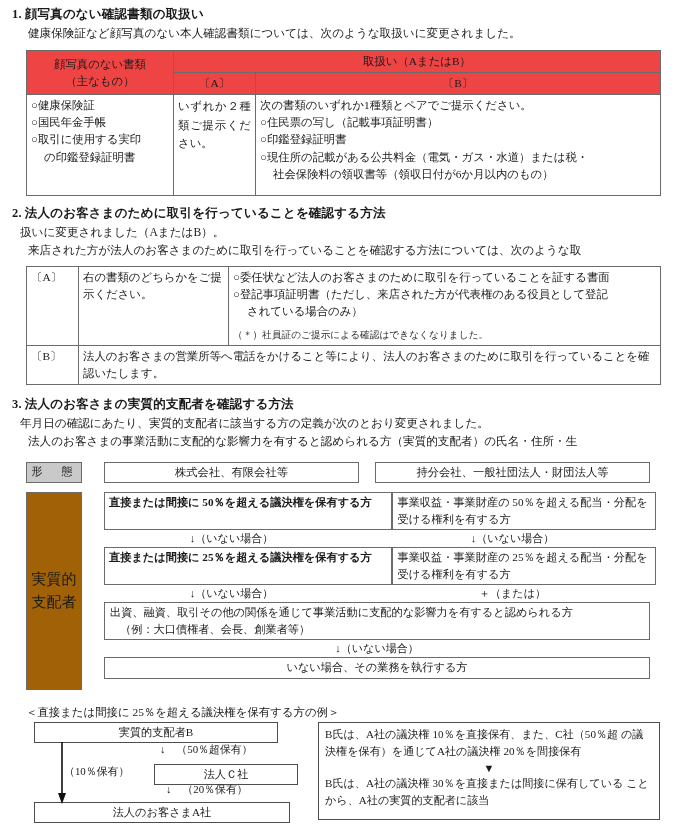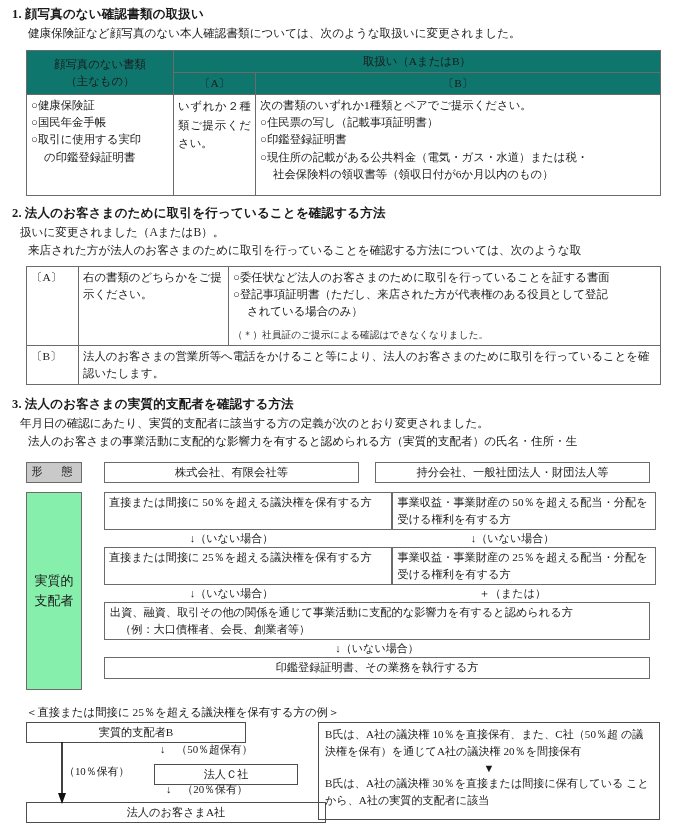--- a/index.html
+++ b/index.html
@@ -45,21 +45,21 @@
     font-size:11.4px;
     line-height:1.5;
   }
   table.doc td,table.doc th{
     border:1px solid #6b6b6b;
     padding:2px 4px;
     vertical-align:top;
     font-weight:normal;
     text-align:left;
   }
-  table.doc th{background:#0f766e;text-align:center;vertical-align:middle;}
+  table.doc th{background:#ef4444;text-align:center;vertical-align:middle;}
   .ctr{text-align:center;}
   .mid{vertical-align:middle;}
 
   
   #table1{position:absolute;left:26px;top:50px;width:634px;}
   #table1 col.c1{width:147px;}
   #table1 col.c2{width:82px;}
   #table1 col.c3{width:405px;}
   #table1 td.body{height:96px;}
   #table1 .li{display:block;text-indent:0;}
@@ -86,32 +86,32 @@
   .s3-head .s3-label{padding:1px 0;letter-spacing:4px;}
   .s3-head .hbox{
     border:1px solid #6b6b6b;text-align:center;padding:1px 0;font-size:11.3px;
     box-sizing:border-box;
   }
   .hbox.left{width:255px;margin-left:22px;}
   .hbox.right{width:275px;margin-left:16px;}
 
   .s3-body{display:flex;align-items:flex-start;margin-top:9px;}
   .s3-side{
-    width:56px;background:#86efac;border:1px solid #6b6b6b;
+    width:56px;background:#a16207;border:1px solid #6b6b6b;
     box-sizing:border-box;height:198px;
     display:flex;align-items:center;justify-content:center;
-    text-align:center;font-size:13px;line-height:1.5;
+    text-align:center;font-size:15px;line-height:1.5;
   }
   .s3-cols{margin-left:22px;width:552px;}
   .s3-row{display:flex;}
   .cbox{
     border:1px solid #6b6b6b;box-sizing:border-box;
     padding:1px 4px;font-size:11.2px;line-height:1.52;
   }
-  .cbox.l{width:301px;}
+  .cbox.l{width:301px;font-weight:bold;}
   .cbox.r{width:275px;margin-left:0;}
   .s3-arrow{display:flex;margin:1px 0;}
   .arrcell{text-align:center;font-size:11px;line-height:1.35;}
   .arrcell.l{width:255px;}
   .arrcell.r{width:275px;margin-left:16px;}
   .widebox{
     border:1px solid #6b6b6b;box-sizing:border-box;width:546px;
     padding:1px 5px;font-size:11.2px;line-height:1.52;
   }
   .widebox .ind{display:block;padding-left:10px;}
@@ -128,23 +128,23 @@
   .ex-right{
     position:absolute;left:292px;top:0;width:342px;height:98px;
     border:1px solid #4d4d4d;box-sizing:border-box;
     padding:3px 6px;font-size:11.1px;line-height:1.56;
   }
   .ex-right .tri{display:block;text-align:center;font-size:11px;line-height:1.1;margin:1px 0 1px 0;}
   .exbox{
     position:absolute;border:1px solid #4d4d4d;box-sizing:border-box;
     text-align:center;font-size:11.2px;line-height:1.5;padding:1px 0;
   }
-  #exB{left:0;top:0;width:220px;}
+  #exB{left:8px;top:0;width:244px;}
   #exC{left:128px;top:42px;width:144px;}
-  #exA{left:0;top:80px;width:300px;}
+  #exA{left:8px;top:80px;width:256px;}
   .exlbl{position:absolute;font-size:10.9px;line-height:1.3;white-space:nowrap;}
   #lbl10{left:38px;top:42px;}
   #lbl50{left:134px;top:20px;}
   #lbl20{left:140px;top:60px;}
   .longarrow{position:absolute;left:30px;top:20px;width:12px;height:62px;}
 </style>
 </head>
 <body>
 
 <div class="page">
@@ -271,21 +271,21 @@
           <div class="arrcell r">＋（または）</div>
         </div>
 
         <div class="widebox">
           <span>出資、融資、取引その他の関係を通じて事業活動に支配的な影響力を有すると認められる方</span>
           <span class="ind">（例：大口債権者、会長、創業者等）</span>
         </div>
 
         <div class="arrwide">↓（いない場合）</div>
 
-        <div class="finalbox">印鑑登録証明書、その業務を執行する方</div>
+        <div class="finalbox">いない場合、その業務を執行する方</div>
       </div>
     </div>
   </div>
 
   <div id="exampleCaption">＜直接または間接に 25％を超える議決権を保有する方の例＞</div>
 
   <div id="exBlock">
 
     <div class="ex-left">
       <div class="exbox" id="exB">実質的支配者B</div>

